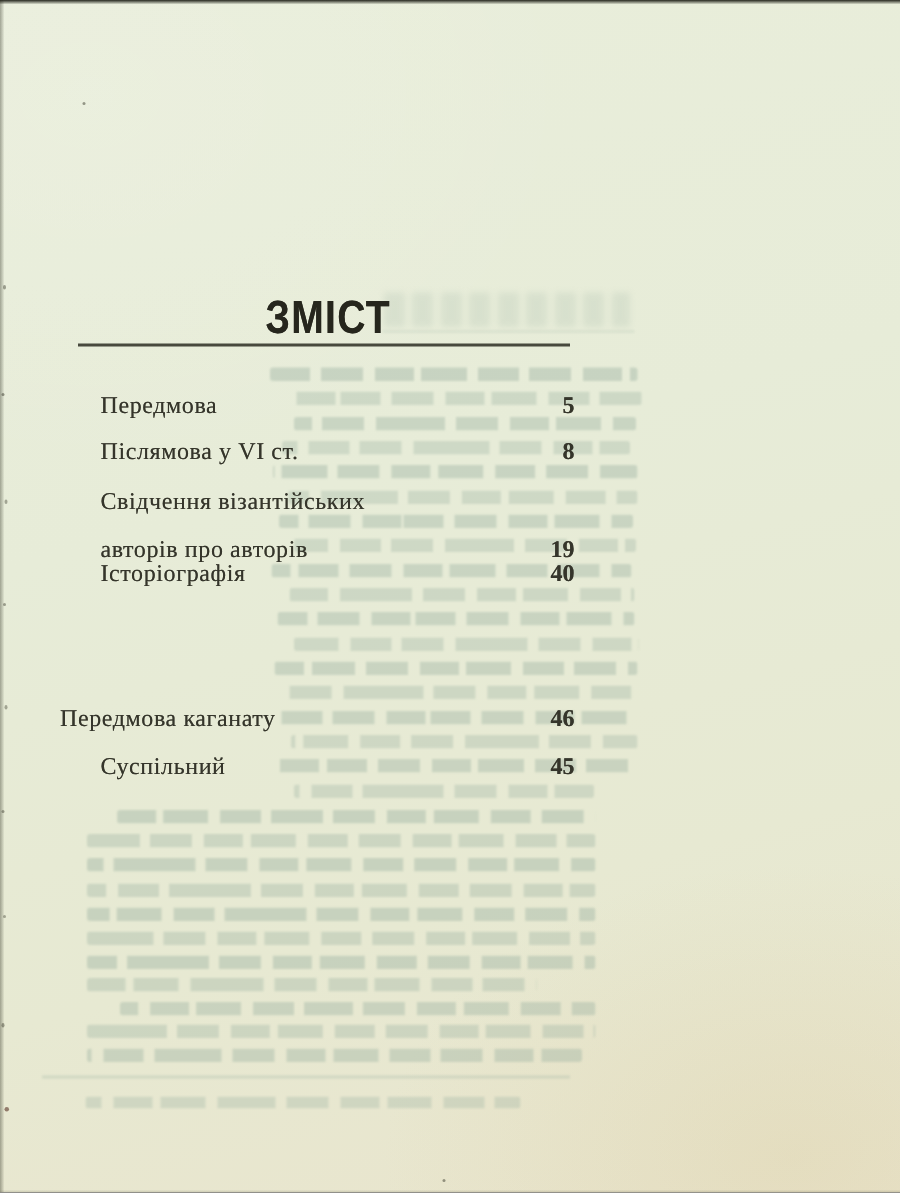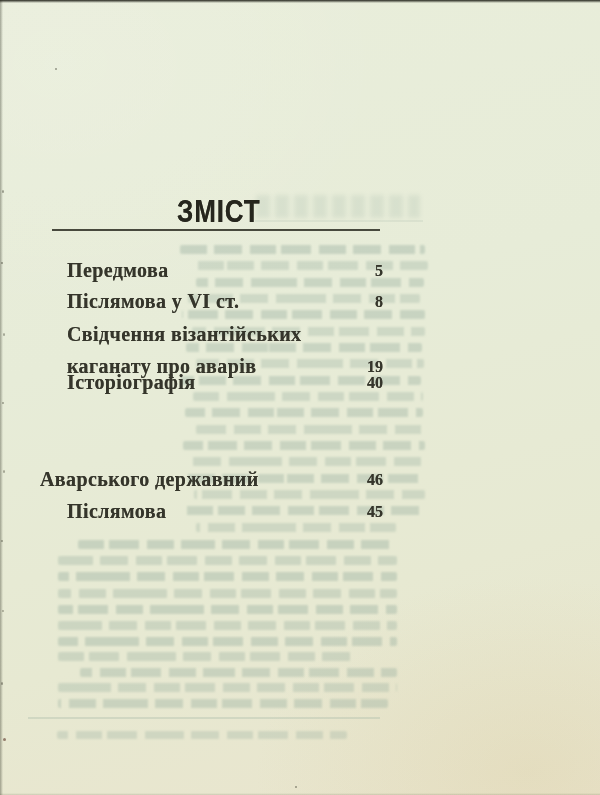--- a/index.html
+++ b/index.html
@@ -55,21 +55,21 @@
     letter-spacing:1px;color:var(--ink);
     transform:scaleX(.84);transform-origin:0 50%;
     text-shadow:0 0 .4px rgba(30,30,20,.8);
     white-space:nowrap;
   }
   .title-rule{position:absolute;left:52px;top:229px;width:328px;height:2px;
     background:var(--rule);opacity:.92;}
   .toc-row{position:absolute;left:40px;width:343px;height:18px;}
   .toc-label{
     position:absolute;left:27px;top:0;white-space:nowrap;
-    font-weight:700;font-size:20px;line-height:17px;
+    font-weight:400;font-size:16px;line-height:17px;
     letter-spacing:.4px;color:var(--ink2);
     text-shadow:0 0 .3px rgba(40,40,28,.65);
   }
   .toc-row.hang .toc-label{left:0;}
   .toc-page{
     position:absolute;right:0;top:0;
     font-weight:700;font-size:16px;line-height:17px;
     color:var(--ink2);text-shadow:0 0 .3px rgba(40,40,28,.65);
   }
 </style>
@@ -123,33 +123,33 @@
   </div>
   <div class="toc-row" style="top:293px">
     <span class="toc-label">Післямова у VI ст.</span>
     <span class="toc-page">8</span>
   </div>
   <div class="toc-row" style="top:326px">
     <span class="toc-label">Свідчення візантійських</span>
     <span class="toc-page"></span>
   </div>
   <div class="toc-row" style="top:358px">
-    <span class="toc-label">каганату про аварів</span>
+    <span class="toc-label">авторів про авторів</span>
     <span class="toc-page">19</span>
   </div>
   <div class="toc-row" style="top:374px">
     <span class="toc-label">Історіографія</span>
     <span class="toc-page">40</span>
   </div>
   <div class="toc-row hang" style="top:471px">
-    <span class="toc-label">Аварського державний</span>
+    <span class="toc-label">Передмова каганату</span>
     <span class="toc-page">46</span>
   </div>
   <div class="toc-row" style="top:503px">
-    <span class="toc-label">Післямова</span>
+    <span class="toc-label">Суспільний</span>
     <span class="toc-page">45</span>
   </div>
 
   <div class="edge-top"></div>
   <div class="edge-left"></div>
   <div class="edge-bottom"></div>
   <div class="speck" style="left:55px;top:68px;width:2px;height:2px;opacity:.5"></div>
   <div class="speck" style="left:2px;top:190px;width:2px;height:3px;opacity:.45"></div>
   <div class="speck" style="left:1px;top:262px;width:2px;height:2px;opacity:.5"></div>
   <div class="speck" style="left:3px;top:333px;width:2px;height:3px;opacity:.4"></div>

